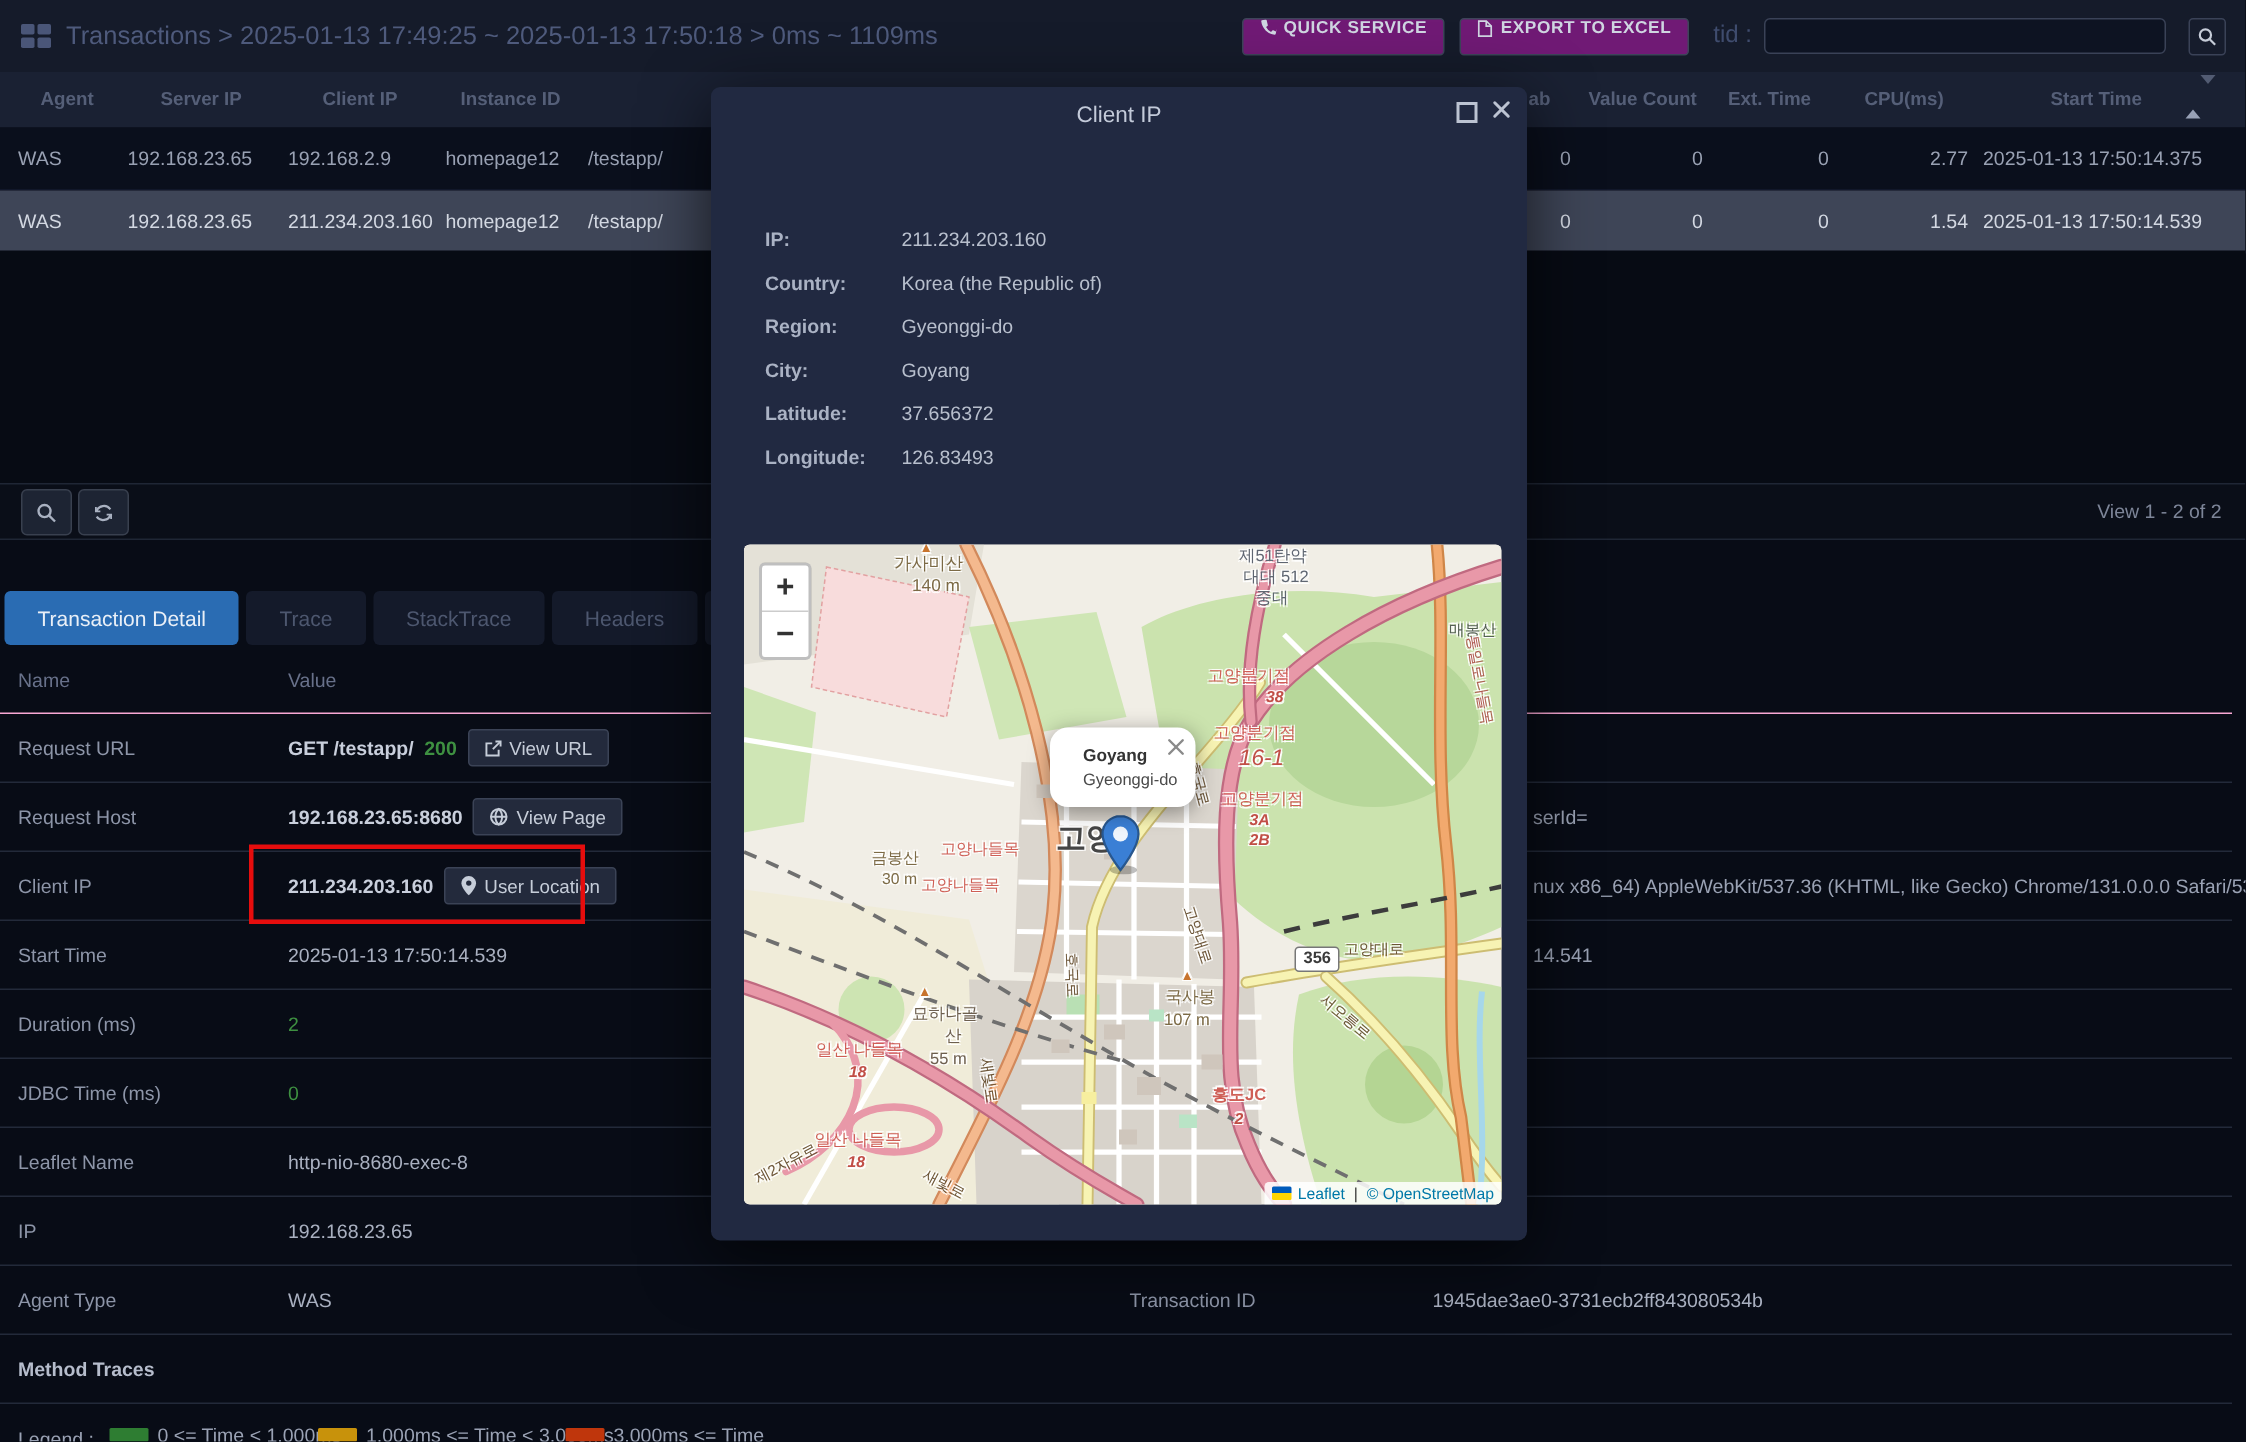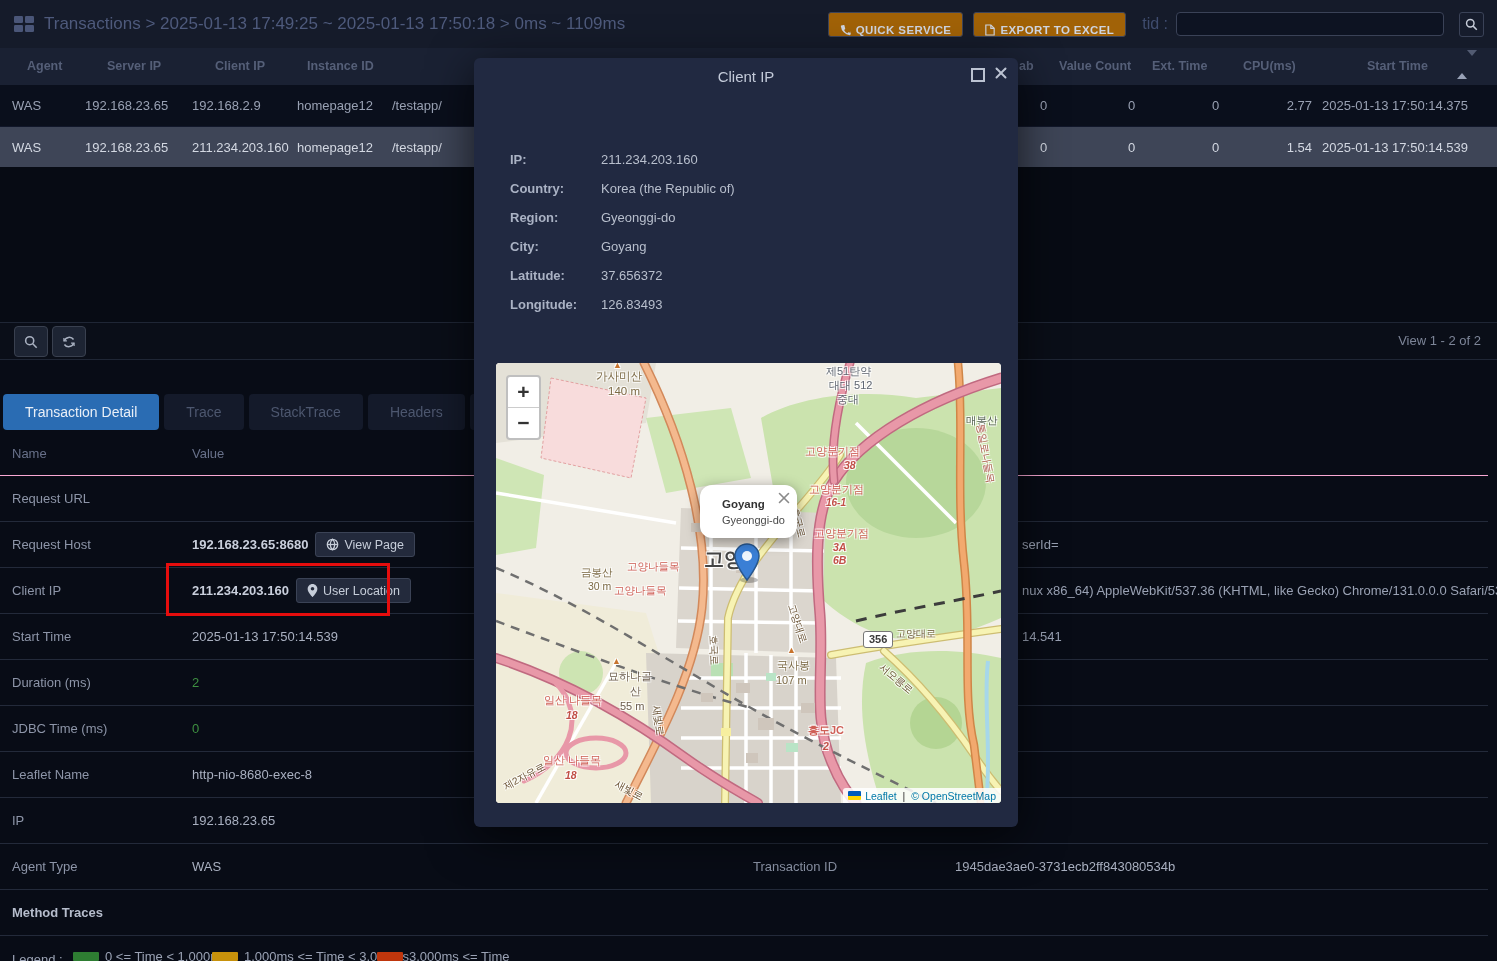--- a/index.html
+++ b/index.html
@@ -3,22 +3,22 @@
 <meta charset="utf-8">
 <style>
   html,body{margin:0;padding:0;background:#080c16;}
   body{width:1497px;height:961px;overflow:hidden;position:relative;
        font-family:"Liberation Sans","DejaVu Sans",sans-serif;-webkit-font-smoothing:antialiased;}
   
   .topbar{position:absolute;top:0;left:0;right:0;height:48px;background:#151b2a;display:flex;align-items:center;}
   .tb-icon{margin:0 10px 0 14px;color:#4a5678;flex:0 0 auto;display:flex;}
   .tb-title{font-size:17px;color:#4e5a7c;white-space:nowrap;}
   .tb-right{margin-left:auto;display:flex;align-items:center;padding-right:13px;}
-  .tb-btn{display:flex;align-items:flex-end;gap:5px;height:25px;padding:0 11px;margin-left:10px;
-          background:#a16207;border:1px solid #3d4459;border-radius:3px;color:#cfd5e1;
+  .tb-btn{display:flex;align-items:flex-start;gap:5px;height:25px;padding:0 11px;margin-left:10px;
+          background:#701a75;border:1px solid #3d4459;border-radius:3px;color:#cfd5e1;
           font-size:11.5px;font-weight:bold;letter-spacing:.4px;cursor:pointer;font-family:inherit;}
   .tb-btn svg{flex:0 0 auto;}
   .tid-label{font-size:16px;color:#3f4c6e;margin:0 8px 0 16px;}
   .tid-input{width:250px;height:22px;background:#0d1322;border:1px solid #3a4257;border-radius:4px;
              color:#c6ccd8;font-size:13px;padding:0 8px;outline:none;}
   .search-sq{width:23px;height:23px;margin-left:15px;background:#161c2c;border:1px solid #3a4257;border-radius:3px;
              display:flex;align-items:center;justify-content:center;color:#c6ccd8;cursor:pointer;}
   
   .grid-header{position:absolute;top:48px;left:0;right:0;height:37px;background:#1a2133;}
   .grid-header .h{position:absolute;top:11px;font-size:12.5px;font-weight:bold;color:#555f78;white-space:nowrap;}
@@ -210,20 +210,34 @@
   </nav>
 
 <section class="detail">
   <div class="dhead">
     <span style="left:12px;">Name</span>
     <span style="left:192px;">Value</span>
   </div>
   <div id="detail-rows">
       <div class="drow">
         <span class="dname">Request URL</span>
+        <span class="dval">
+          <span class="b">GET /testapp/</span>
+          <span class="status">200</span>
+          <button class="dbtn">
+            <span style="display: flex;">
+              <svg width="12" height="12" viewBox="0 0 14 14" fill="none" stroke="currentColor" stroke-width="1.5">
+                <path d="M11 8v4.5H1.5V3H6"></path>
+                <path d="M8.5 1.5H12.5V5.5"></path>
+                <path d="M6.5 7.5L12 2"></path>
+              </svg>
+            </span>
+            <span>View URL</span>
+          </button>
+        </span>
       </div>
       <div class="drow">
         <span class="dname">Request Host</span>
         <span class="dval">
           <span class="b">192.168.23.65:8680</span>
           <button class="dbtn">
             <span style="display: flex;">
               <svg width="13" height="13" viewBox="0 0 14 14" fill="none" stroke="currentColor" stroke-width="1.4">
                 <circle cx="7" cy="7" r="5.6"></circle>
                 <line x1="1.4" y1="7" x2="12.6" y2="7"></line>
@@ -411,25 +425,25 @@
         <span class="map-label" style="left: 100px; top: 8px; font-size: 11.5px; color: rgb(124, 106, 69);">가사미산</span>
         <span class="map-label" style="left: 112px; top: 23px; font-size: 11.5px; color: rgb(124, 106, 69);">140 m</span>
         <span class="map-label" style="left: 330px; top: 3px; font-size: 11px; color: rgb(95, 102, 114);">제51탄약</span>
         <span class="map-label" style="left: 333px; top: 17px; font-size: 11px; color: rgb(95, 102, 114);">대대 512</span>
         <span class="map-label" style="left: 341px; top: 31px; font-size: 11px; color: rgb(95, 102, 114);">중대</span>
         <span class="map-label" style="left: 470px; top: 52px; font-size: 10.5px; color: rgb(85, 96, 85);">매봉산</span>
         <span class="map-label" style="left: 489px; top: 60px; font-size: 10px; color: rgb(176, 90, 82); transform: rotate(80deg); transform-origin: left top;">통일로나들목</span>
         <span class="map-label" style="left: 309px; top: 83px; font-size: 11px; color: rgb(207, 95, 86);">고양분기점</span>
         <span class="map-label" style="left: 348px; top: 97px; font-size: 10.5px; color: rgb(193, 78, 70); font-weight: bold; font-style: italic;">38</span>
         <span class="map-label" style="left: 313px; top: 121px; font-size: 11px; color: rgb(207, 95, 86);">고양분기점</span>
-        <span class="map-label" style="left: 330px; top: 135px; font-size: 10px; color: rgb(193, 78, 70); font-weight: bold; font-style: italic;">16-1</span>
+        <span class="map-label" style="left: 330px; top: 135px; font-size: 15px; color: rgb(193, 78, 70); font-weight: normal; font-style: italic;">16-1</span>
         <span class="map-label" style="left: 303px; top: 144px; font-size: 10px; color: rgb(107, 84, 54); transform: rotate(75deg); transform-origin: left top;">호국로</span>
         <span class="map-label" style="left: 318px; top: 165px; font-size: 11px; color: rgb(207, 95, 86);">고양분기점</span>
         <span class="map-label" style="left: 337px; top: 179px; font-size: 10.5px; color: rgb(193, 78, 70); font-weight: bold; font-style: italic;">3A</span>
-        <span class="map-label" style="left: 337px; top: 192px; font-size: 10.5px; color: rgb(193, 78, 70); font-weight: bold; font-style: italic;">6B</span>
+        <span class="map-label" style="left: 337px; top: 192px; font-size: 10.5px; color: rgb(193, 78, 70); font-weight: bold; font-style: italic;">2B</span>
         <span class="map-label" style="left: 300px; top: 240px; font-size: 10px; color: rgb(107, 84, 54); transform: rotate(72deg); transform-origin: left top;">고양대로</span>
         <span class="map-label" style="left: 208px; top: 186px; font-size: 20px; color: rgb(69, 69, 69); font-weight: bold;">고양</span>
         <span class="map-label" style="left: 85px; top: 204px; font-size: 10.5px; color: rgb(124, 106, 69);">금봉산</span>
         <span class="map-label" style="left: 92px; top: 218px; font-size: 10.5px; color: rgb(124, 106, 69);">30 m</span>
         <span class="map-label" style="left: 131px; top: 198px; font-size: 10.5px; color: rgb(207, 95, 86);">고양나들목</span>
         <span class="map-label" style="left: 118px; top: 222px; font-size: 10.5px; color: rgb(207, 95, 86);">고양나들목</span>
         <span class="map-label" style="left: 48px; top: 332px; font-size: 11px; color: rgb(207, 95, 86);">일산 나들목</span>
         <span class="map-label" style="left: 70px; top: 347px; font-size: 10.5px; color: rgb(193, 78, 70); font-weight: bold; font-style: italic;">18</span>
         <span class="map-label" style="left: 47px; top: 392px; font-size: 11px; color: rgb(207, 95, 86);">일산 나들목</span>
         <span class="map-label" style="left: 69px; top: 407px; font-size: 10.5px; color: rgb(193, 78, 70); font-weight: bold; font-style: italic;">18</span>

